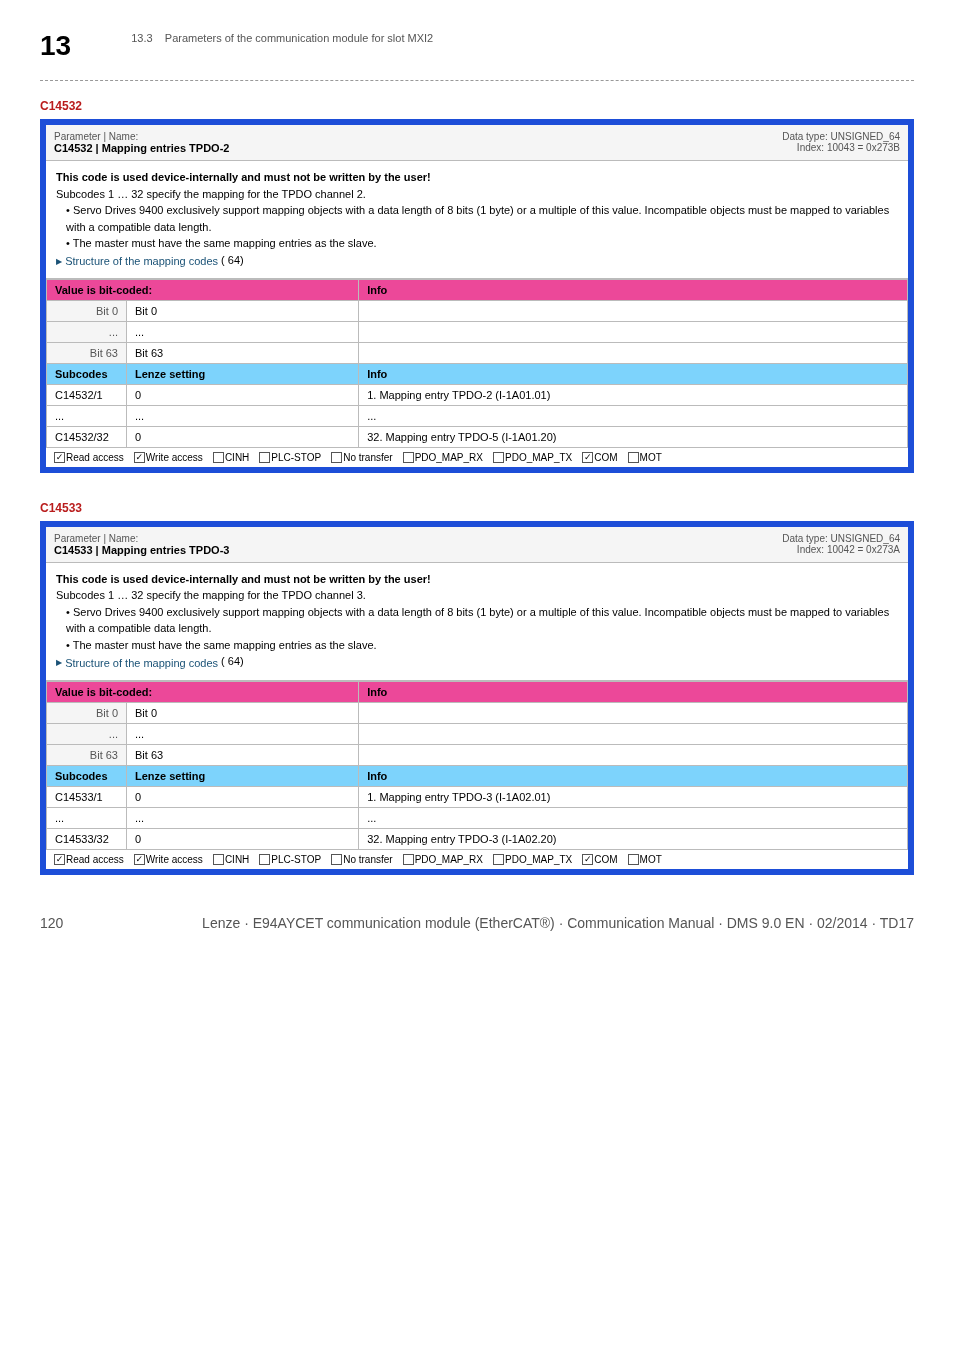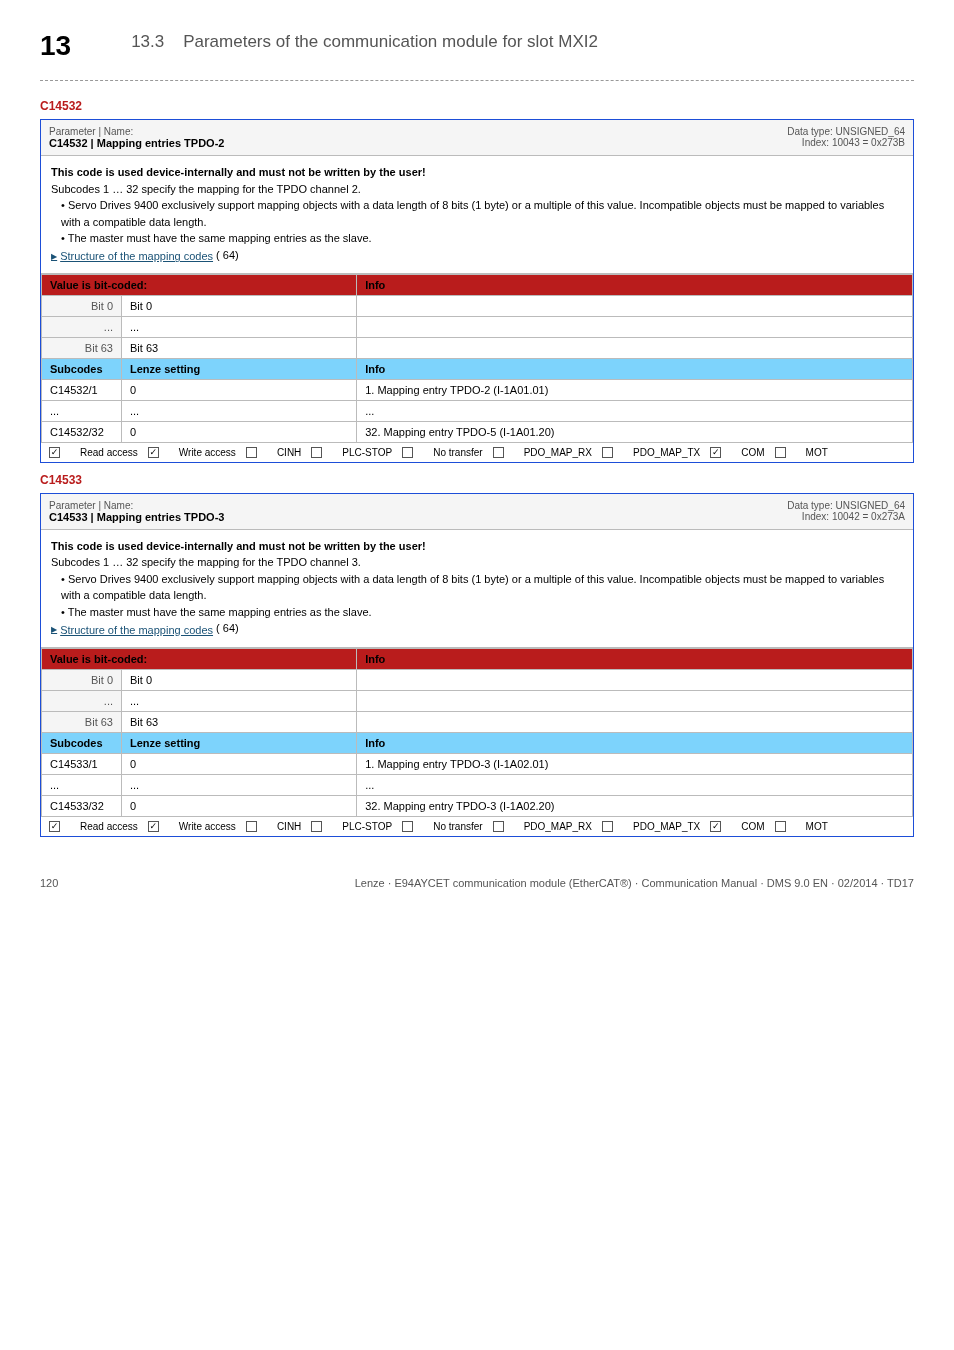--- a/index.html
+++ b/index.html
@@ -26,39 +26,39 @@
       font-size: 28px;
       font-weight: bold;
       color: #000;
     }
     .chapter-title {
       font-size: 24px;
       font-weight: normal;
       color: #000;
     }
     .section-ref {
-      font-size: 17px;
+      font-size: 11px;
       color: #555;
       margin-left: 60px;
       margin-top: 2px;
     }
     .divider {
       border: none;
       border-top: 1px dashed #999;
       margin: 18px 0 18px 0;
     }
     .param-label {
       font-weight: bold;
       font-size: 12px;
       margin-bottom: 6px;
       color: #b91c1c;
     }
     .param-block {
-      border: 1px solid #1d4ed8;
-      margin-bottom: 10px;
+      border: 6px solid #1d4ed8;
+      margin-bottom: 28px;
     }
     .param-header {
       display: flex;
       justify-content: space-between;
       align-items: flex-start;
       background: #f5f5f5;
       border-bottom: 1px solid #bbb;
       padding: 6px 8px;
     }
     .param-name-label {
@@ -96,21 +96,21 @@
     .param-table {
       width: 100%;
       border-collapse: collapse;
     }
     .param-table th, .param-table td {
       border: 1px solid #bbb;
       padding: 4px 8px;
       font-size: 11px;
     }
     .param-table th {
-      background: #b91c1c;
+      background: #ec4899;
       font-weight: bold;
       text-align: left;
     }
     .param-table td.label-cell {
       background: #f5f5f5;
       font-weight: normal;
       text-align: right;
       width: 80px;
       color: #555;
     }
@@ -120,21 +120,21 @@
     .footer-access {
       display: flex;
       gap: 10px;
       align-items: center;
       flex-wrap: wrap;
       padding: 4px 8px;
     }
     .checkbox-item {
       display: flex;
       align-items: center;
-      gap: 20px;
+      gap: 1px;
       font-size: 10px;
       white-space: nowrap;
     }
     .cb-checked {
       width: 11px; height: 11px;
       border: 1px solid #555;
       display: inline-flex;
       align-items: center;
       justify-content: center;
       font-size: 9px;
@@ -143,30 +143,29 @@
     .cb-checked.on::after {
       content: "✓";
       font-size: 9px;
     }
     .page-footer {
       margin-top: 40px;
       border-top: none;
       display: flex;
       justify-content: space-between;
       align-items: center;
-      font-size: 11px;
+      font-size: 14px;
       color: #555;
       gap: 12px;
     }
     .arrow-link {
       display: inline-flex;
       align-items: center;
       gap: 3px;
       color: #1a5276;
-      text-decoration: underline;
       cursor: pointer;
     }
     .arrow-link::before {
       content: "▶";
       font-size: 8px;
       color: #1a5276;
     }
   </style>
 </head>
 <body>

